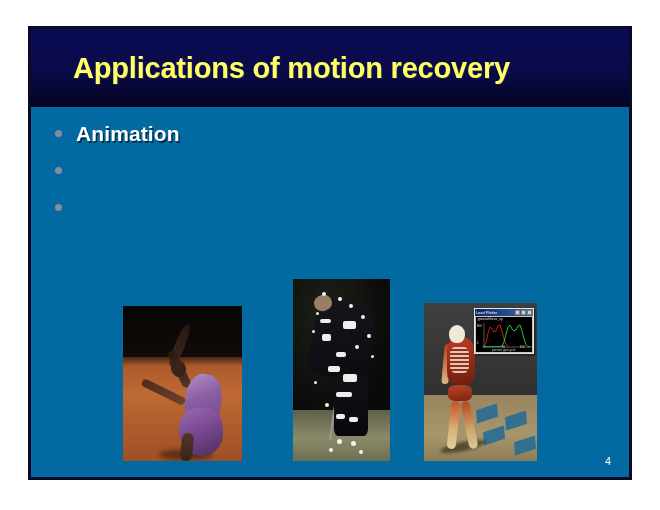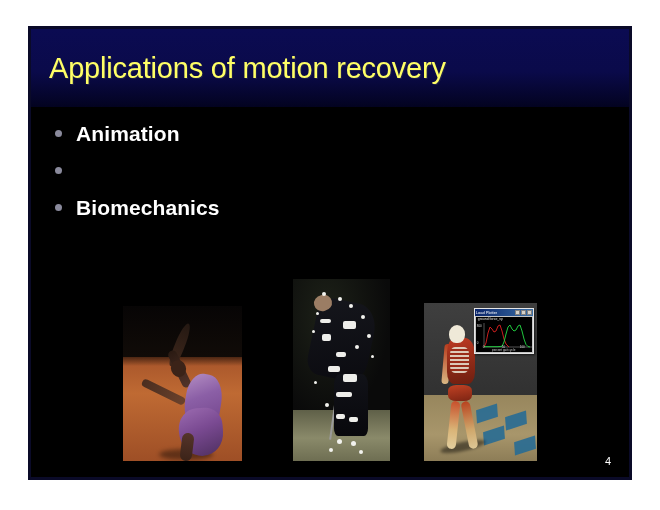--- a/index.html
+++ b/index.html
@@ -29,37 +29,37 @@
     left: 0;
     top: 0;
     width: 100%;
     height: 78px;
     background: linear-gradient(180deg, #0b0b52 0%, #0a0a4a 55%, #030320 100%);
     display: flex;
     align-items: center;
   }
 
   #slide-title {
-    margin-left: 18px;
+    margin-left: 42px;
     color: #ffff66;
     font-size: 29px;
-    font-weight: normal;
+    font-weight: bold;
     letter-spacing: -0.2px;
     white-space: nowrap;
     text-shadow: 1px 1px 0 #20204a;
   }
 
   
   #slide-body {
     position: absolute;
     left: 0;
     top: 78px;
     width: 100%;
     bottom: 0;
-    background: #000000;
+    background: #0369a1;
   }
 
   #bullet-list {
     position: absolute;
     left: 24px;
     top: 8px;
     list-style: none;
   }
 
   .bullet-item {
@@ -338,21 +338,20 @@
     <ul id="bullet-list">
       <li class="bullet-item">
         <span class="bullet-dot"></span>
         <span class="bullet-label">Animation</span>
       </li>
       <li class="bullet-item">
         <span class="bullet-dot"></span>
       </li>
       <li class="bullet-item">
         <span class="bullet-dot"></span>
-        <span class="bullet-label">Biomechanics</span>
       </li>
     </ul>
 
     <div id="photo-dancer">
       <div class="dancer-bg-dark"></div>
       <div class="dancer-floor"></div>
       <div class="dancer-shadow"></div>
       <div class="dancer-hair"></div>
       <div class="dancer-arm2"></div>
       <div class="dancer-head"></div>

